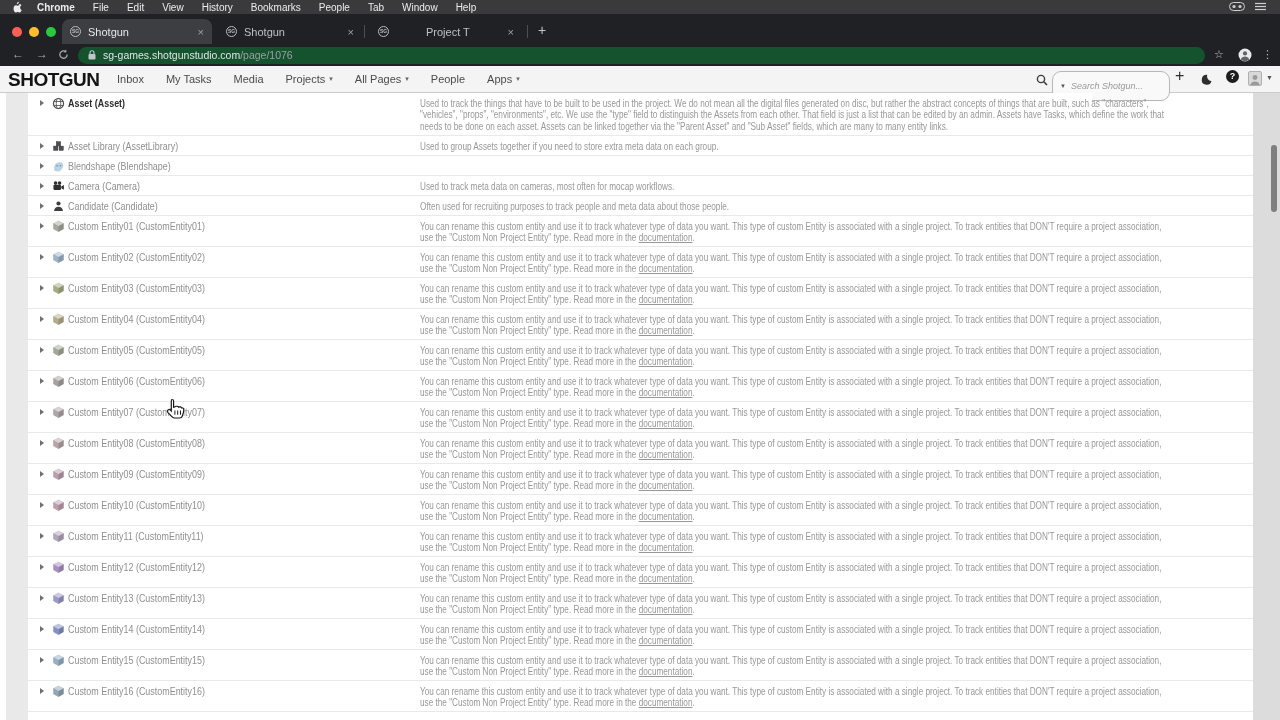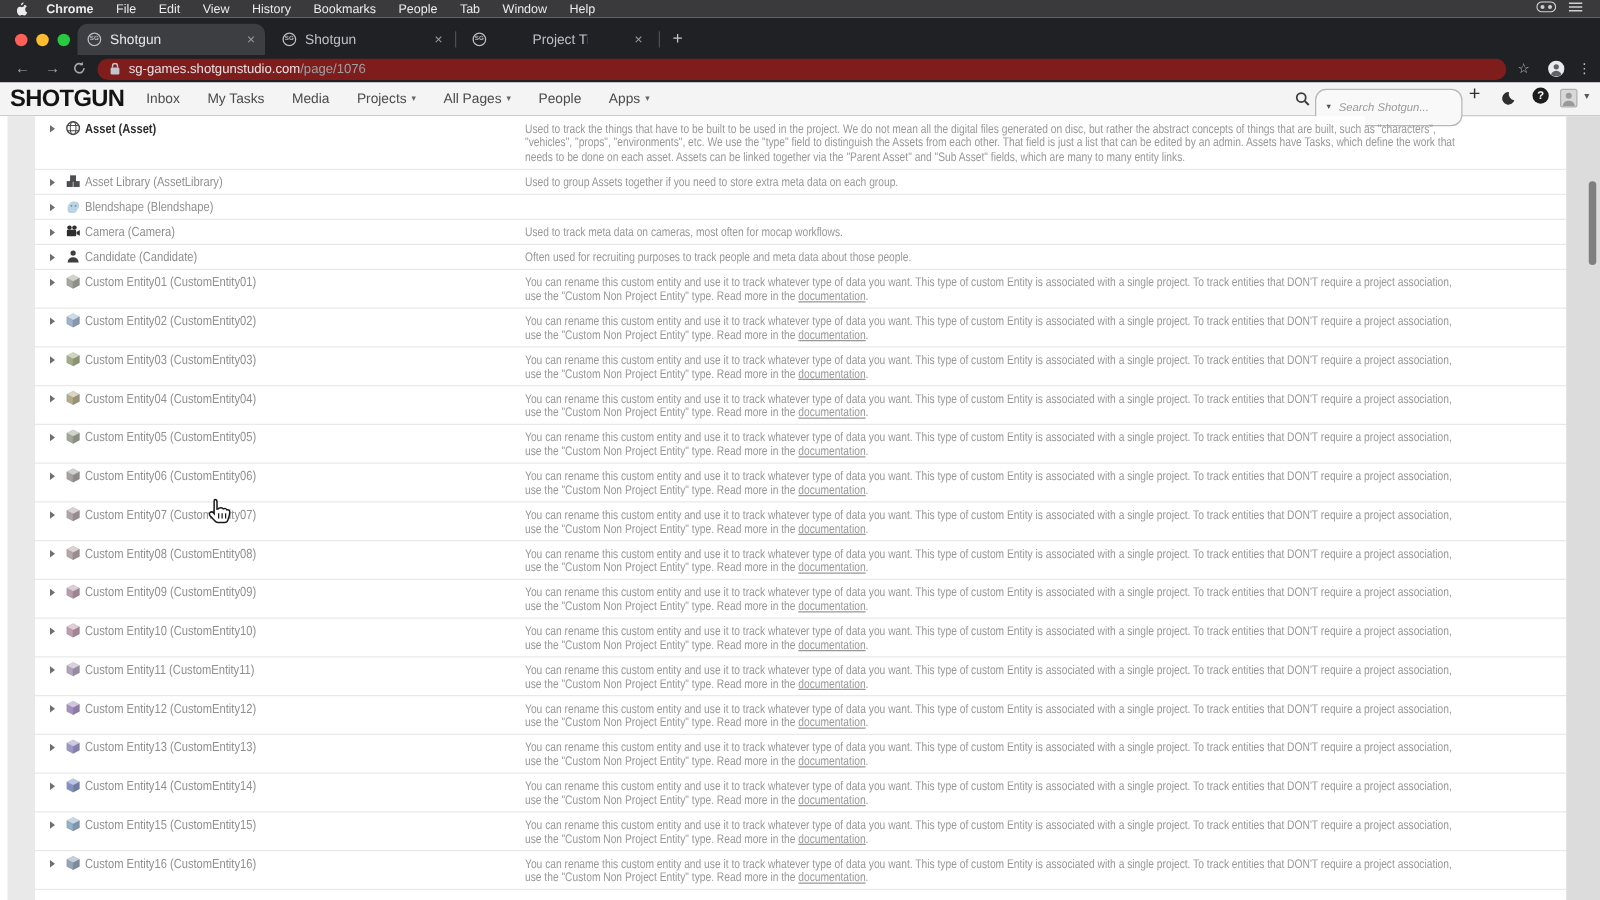--- a/index.html
+++ b/index.html
@@ -26,21 +26,21 @@
                    text-align:center; margin-right:7px; flex:0 0 auto; }
   .tab .tab-title { flex:1; overflow:hidden; white-space:nowrap; }
   .tab .tab-close { margin-left:8px; font-size:11px; color:#9aa0a6; }
   .tab-divider { position:absolute; top:11px; width:1px; height:13px; background:#4b4e52; }
   #new-tab-btn { position:absolute; left:538px; top:8px; color:#c2c5c9; font-size:14px; }
 
   
   #urlbar { position:absolute; top:44px; left:0; width:1280px; height:22px; background:#202124; }
   .nav-ic { position:absolute; top:3px; color:#a6abb0; font-size:12px; }
   #url-pill { position:absolute; left:78px; top:2.5px; width:1127px; height:17px;
-              background:#7f1d1d; border-radius:9px; display:flex; align-items:center;
+              background:#14532d; border-radius:9px; display:flex; align-items:center;
               padding:0 10px; font-size:10.5px; }
   #url-pill .domain { color:#e2e4e8; }
   #url-pill .path { color:#9aa0a6; }
   #urlbar .right-ic { color:#b9bdc2; }
 
   
   #appbar { position:absolute; top:66px; left:0; width:1280px; height:27px;
             background:#f4f4f5; border-bottom:1px solid #cccccc; }
   #sg-logo { position:absolute; left:8px; top:3px; font-size:19px; font-weight:800;
              letter-spacing:-0.5px; color:#141414; }

